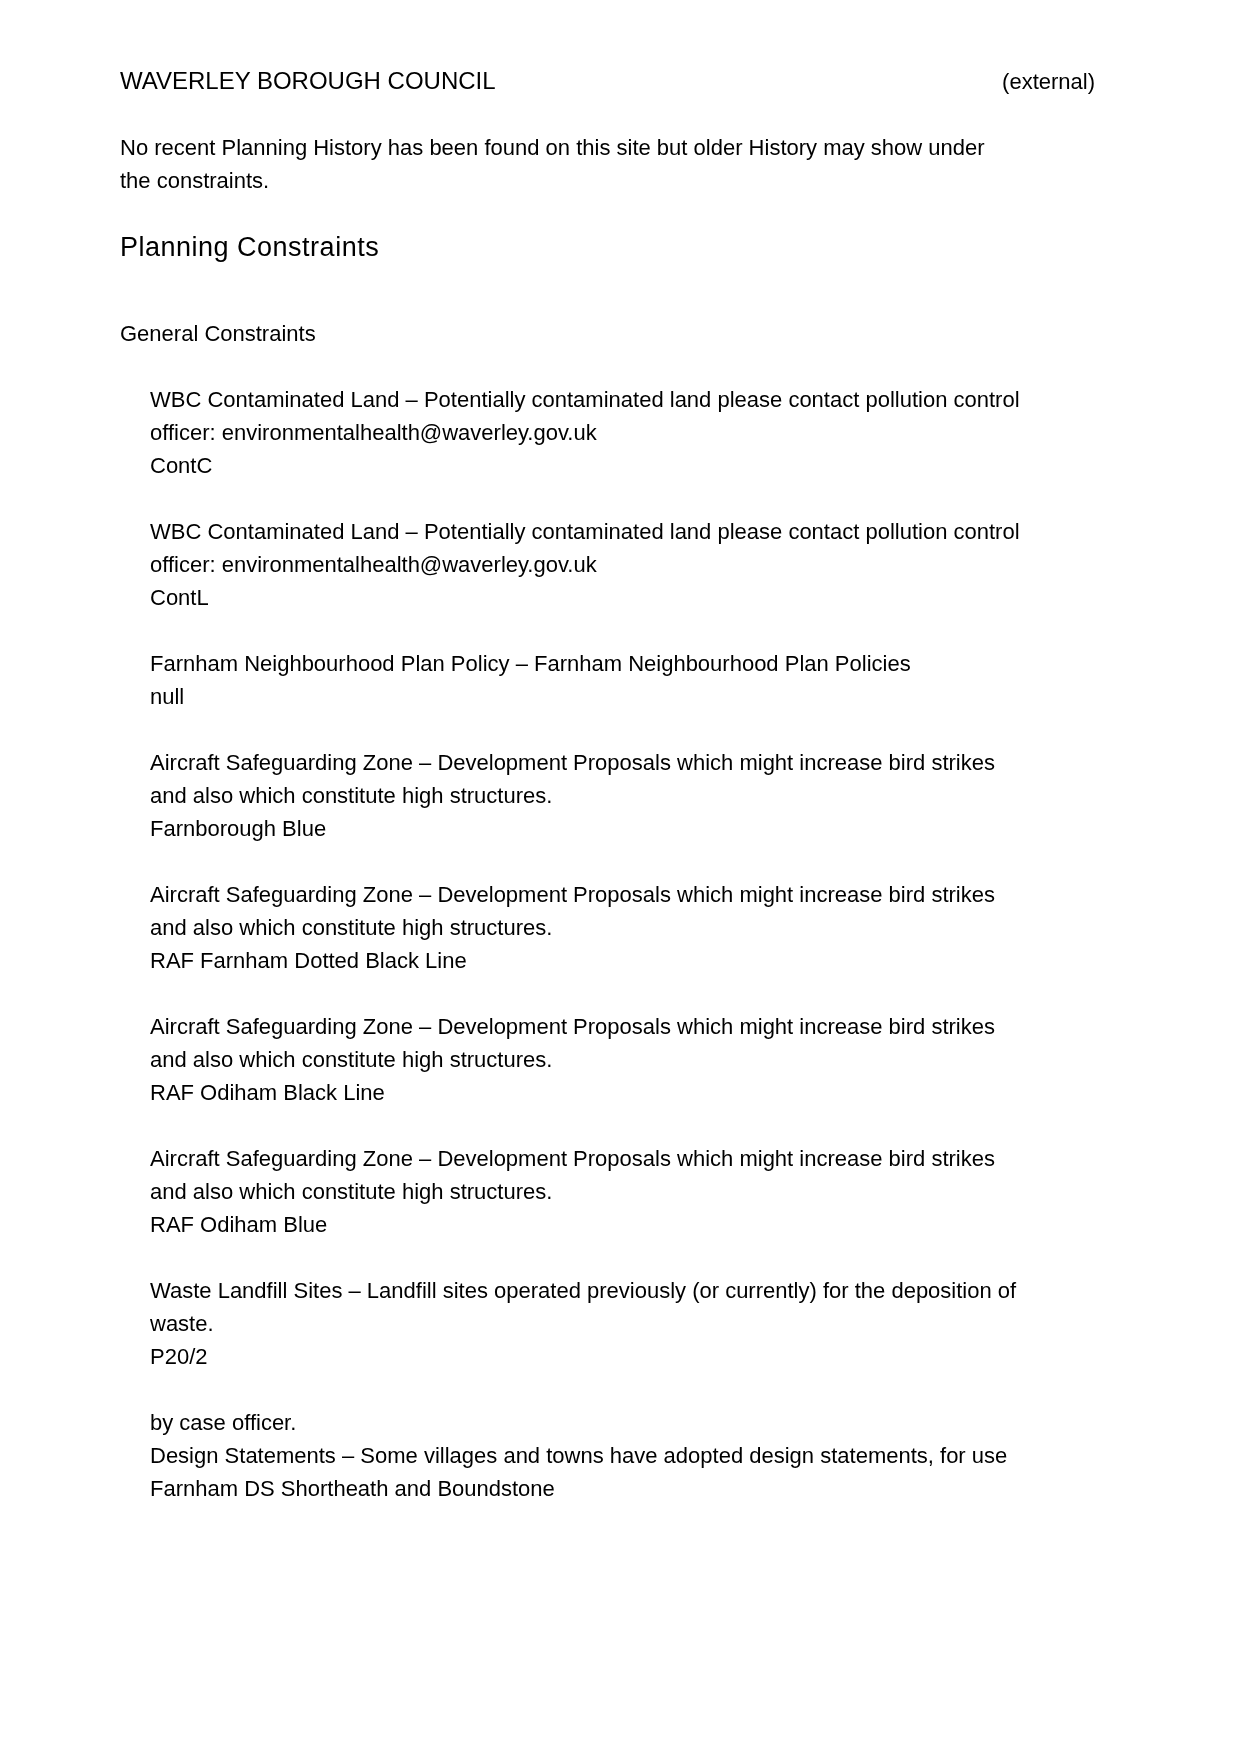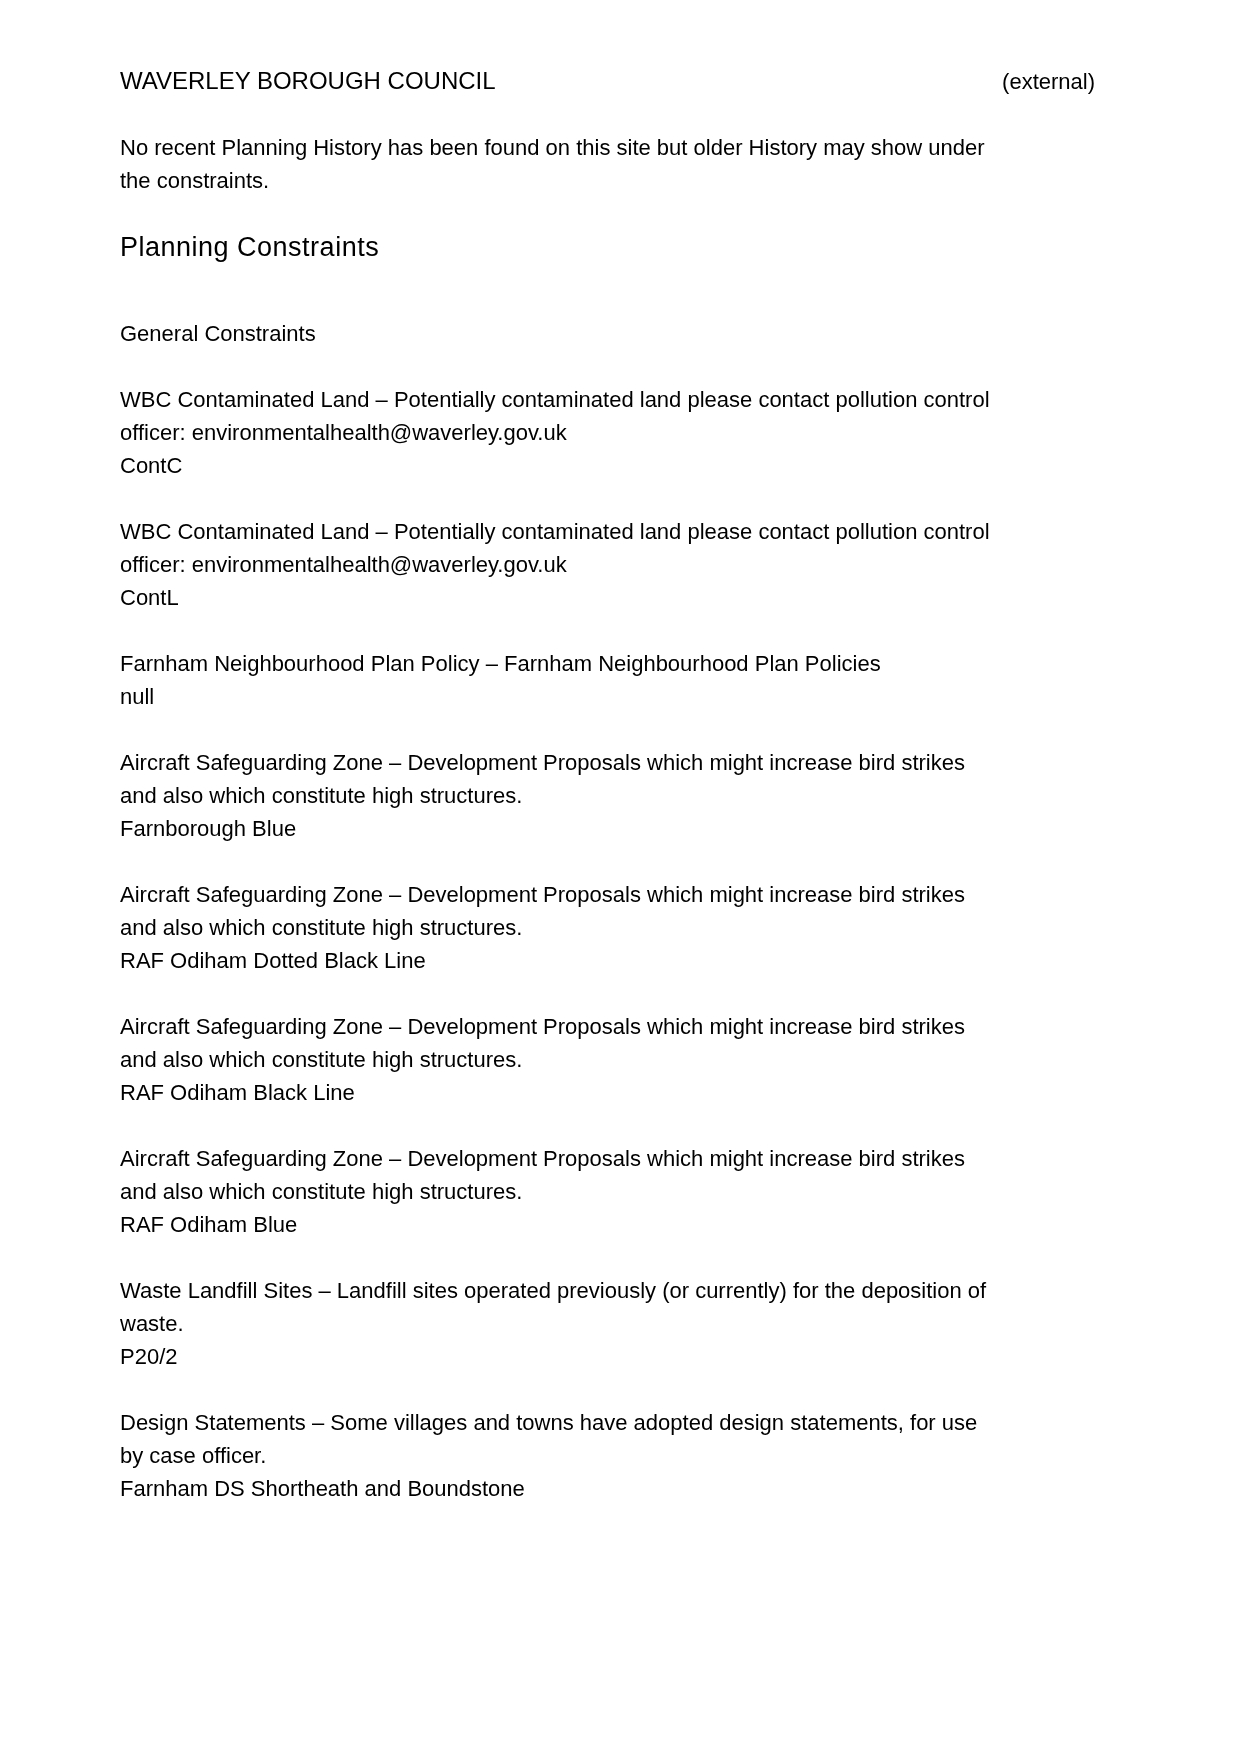--- a/index.html
+++ b/index.html
@@ -41,21 +41,21 @@
     line-height: 36px;
     font-weight: 400;
     letter-spacing: 0.5px;
     white-space: pre;
   }
   .h1-history { margin-top: 64px; }
   .note { margin-top: 36px; }
   .h1-constraints { margin-top: 32px; }
   .subheading { margin-top: 52px; white-space: pre; }
   .constraints-list { margin-top: 0; }
-  .constraint { margin-top: 33px; }
+  .constraint { margin-top: 33px; margin-left: 30px; }
   .line { white-space: pre; }
 </style>
 </head>
 <body>
 
 <div class="page">
 
   <div class="header">
     <span class="doc-title">WAVERLEY BOROUGH COUNCIL</span>
     <span class="external-tag">(external)</span>
@@ -87,37 +87,37 @@
         <div class="line">null</div>
       </div>
       <div class="constraint">
         <div class="line">Aircraft Safeguarding Zone – Development Proposals which might increase bird strikes</div>
         <div class="line">and also which constitute high structures.</div>
         <div class="line">Farnborough Blue</div>
       </div>
       <div class="constraint">
         <div class="line">Aircraft Safeguarding Zone – Development Proposals which might increase bird strikes</div>
         <div class="line">and also which constitute high structures.</div>
-        <div class="line">RAF Odiham Dotted Black Line</div>
+        <div class="line">RAF Farnham Dotted Black Line</div>
       </div>
       <div class="constraint">
         <div class="line">Aircraft Safeguarding Zone – Development Proposals which might increase bird strikes</div>
         <div class="line">and also which constitute high structures.</div>
         <div class="line">RAF Odiham Black Line</div>
       </div>
       <div class="constraint">
         <div class="line">Aircraft Safeguarding Zone – Development Proposals which might increase bird strikes</div>
         <div class="line">and also which constitute high structures.</div>
         <div class="line">RAF Odiham Blue</div>
       </div>
       <div class="constraint">
         <div class="line">Waste Landfill Sites – Landfill sites operated previously (or currently) for the deposition of</div>
         <div class="line">waste.</div>
         <div class="line">P20/2</div>
       </div>
       <div class="constraint">
+        <div class="line">by case officer.</div>
         <div class="line">Design Statements – Some villages and towns have adopted design statements, for use</div>
-        <div class="line">by case officer.</div>
         <div class="line">Farnham DS Shortheath and Boundstone</div>
       </div>
     </div>
 
 </div>
 
 </body></html>

